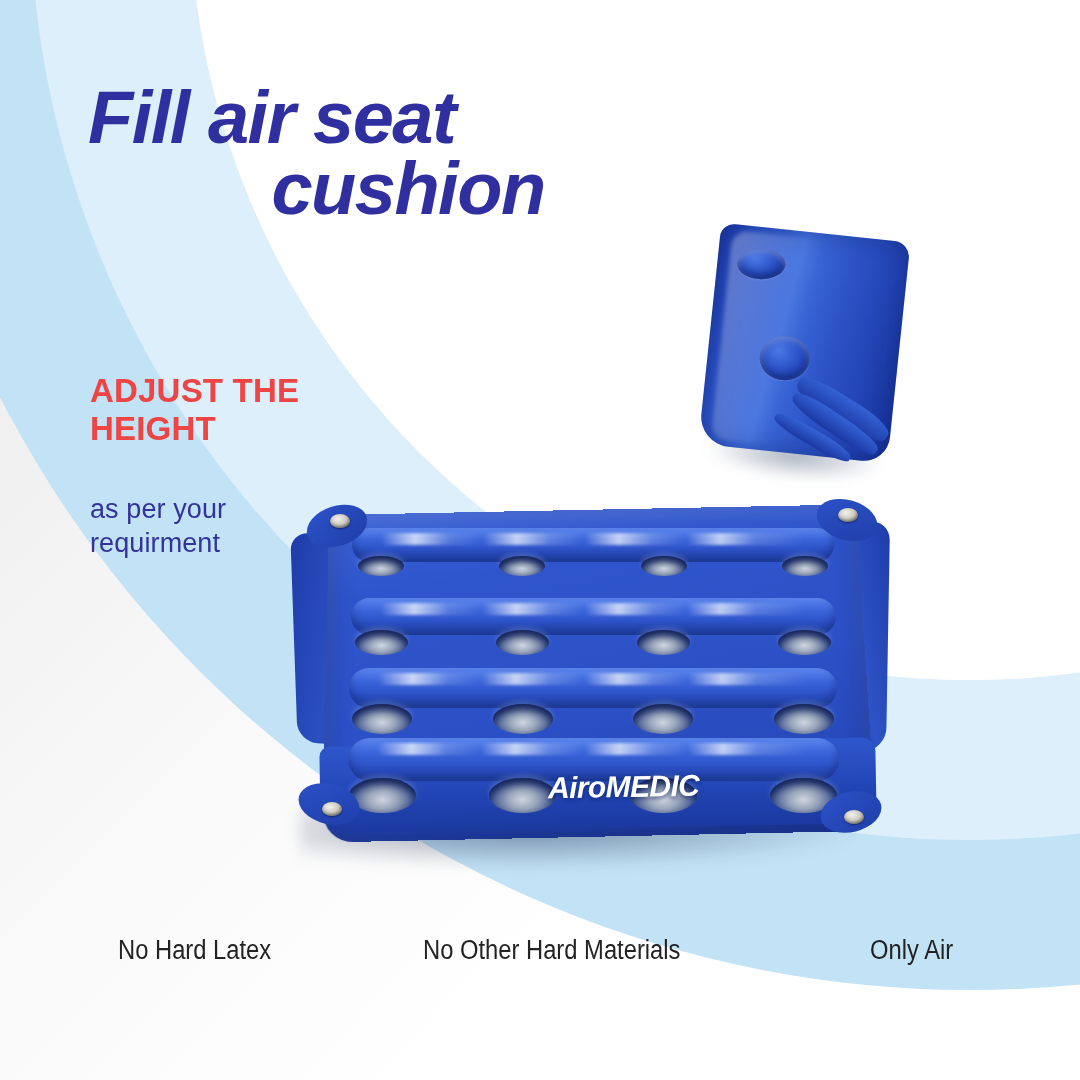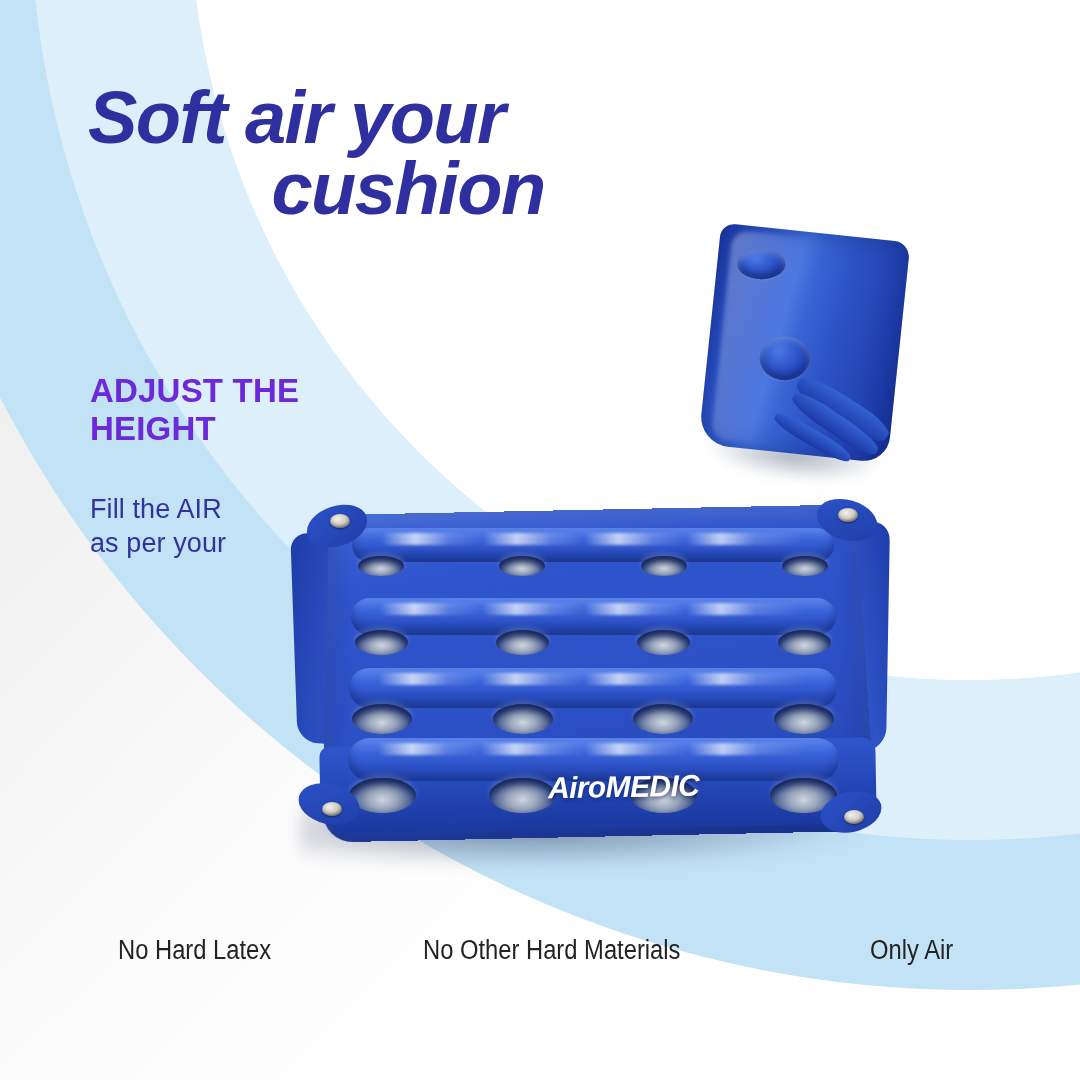--- a/index.html
+++ b/index.html
@@ -42,21 +42,21 @@
   .headline{
     position:absolute;left:88px;top:82px;width:640px;
     font-size:74px;line-height:0.96;font-weight:700;font-style:italic;
     letter-spacing:-1.5px;color:#2f2f9f;
   }
   .headline .l2{display:block;text-align:center;}
 
   .kicker{
     position:absolute;left:90px;top:372px;width:300px;
     font-size:33px;line-height:1.16;font-weight:700;letter-spacing:0.2px;
-    color:#6d28d9;text-transform:uppercase;
+    color:#ef4444;text-transform:uppercase;
   }
   .subcopy{
     position:absolute;left:90px;top:492px;width:260px;
     font-size:27px;line-height:1.26;font-weight:400;letter-spacing:0.1px;
     color:#33339c;
   }
 
   
   .captions{
     position:absolute;left:0;top:935px;width:1080px;height:50px;
@@ -203,28 +203,28 @@
 <div id="stage">
 
   <div class="bg-base"></div>
   <div class="bg-warm"></div>
   <div class="arc arc-outer"></div>
   <div class="arc arc-mid"></div>
   <div class="arc arc-inner"></div>
   <div class="arc-soft"></div>
 
   <div class="headline">
-    <span>Soft air your</span>
+    <span>Fill air seat</span>
     <span class="l2">cushion</span>
   </div>
 
   <div class="kicker">ADJUST THE HEIGHT</div>
   <div class="subcopy">
-    <div>Fill the AIR</div>
     <div>as per your</div>
+    <div>requirment</div>
   </div>
 
   <div class="folded">
     <div class="shadow"></div>
     <div class="body"></div>
     <div class="sheen"></div>
     <div class="cell cell-a"></div>
     <div class="cell cell-b"></div>
     <div class="fold fold-1"></div>
     <div class="fold fold-2"></div>

